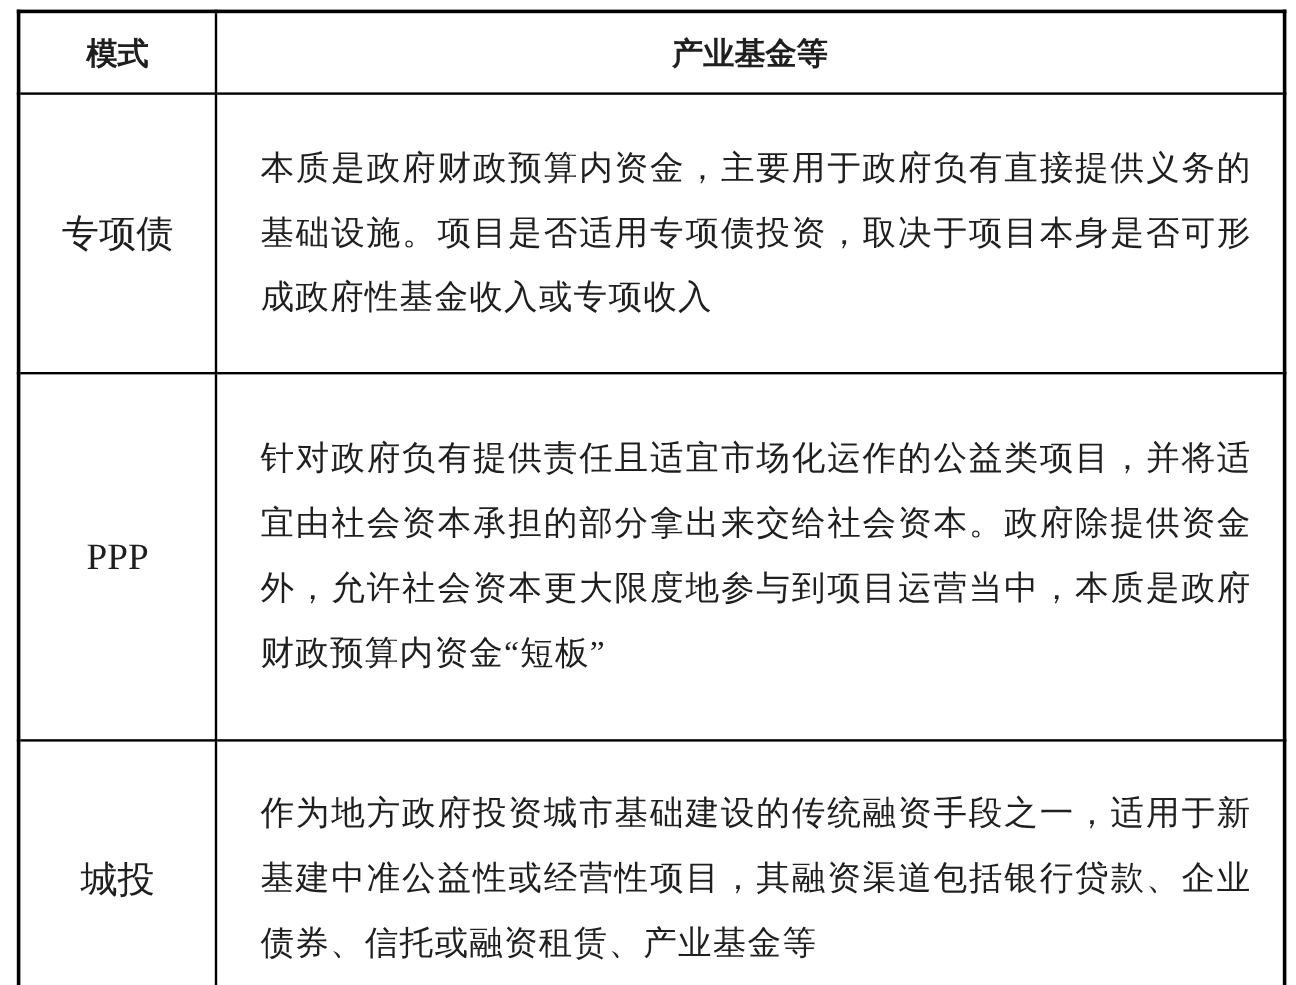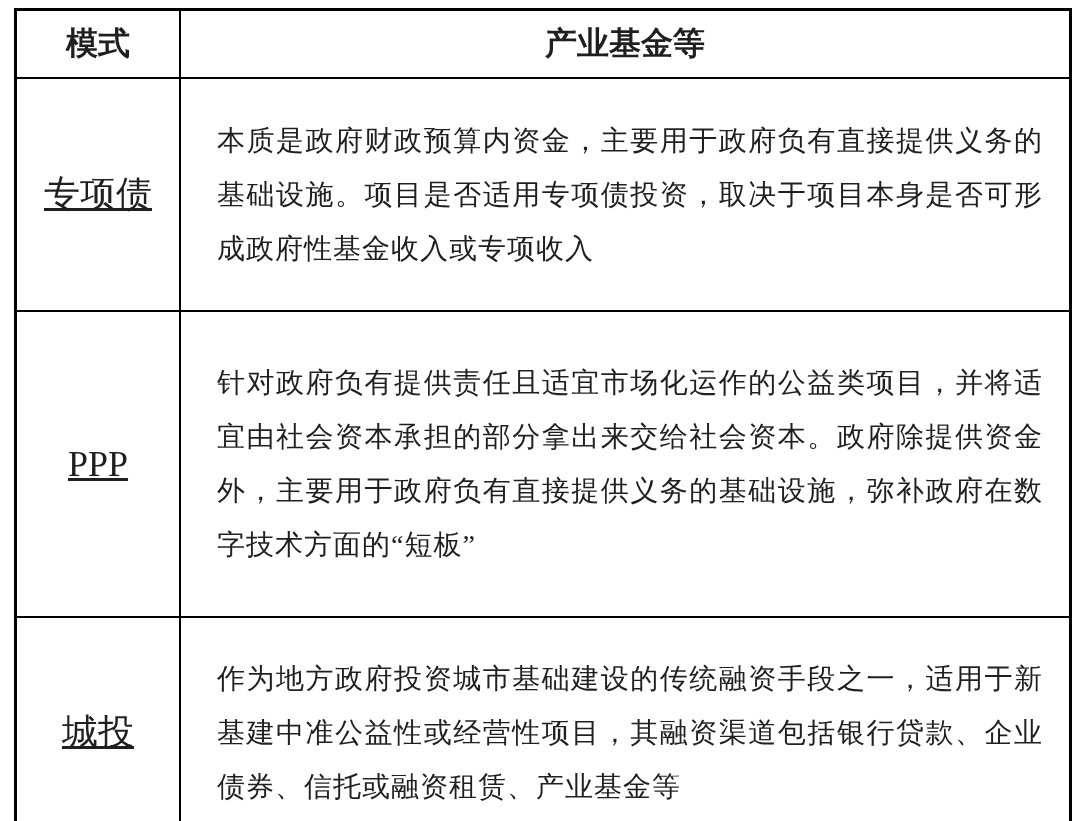--- a/index.html
+++ b/index.html
@@ -25,31 +25,30 @@
   table.info-table, table.info-table th, table.info-table td {
     border: 2px solid #000000;
   }
   table.info-table {
     border-width: 3px;
   }
   th.col-mode, td.cell-mode {
     width: 162px;
   }
   th {
-    font-size: 32px;
+    font-size: 26px;
     font-weight: bold;
     height: 66px;
     padding: 0;
   }
   td.cell-mode {
-    font-size: 36px;
+    font-size: 31px;
     text-align: center;
     vertical-align: middle;
     padding: 0;
-    text-decoration: underline;
   }
   td.cell-desc {
     vertical-align: middle;
     padding: 6px 26px 6px 36px;
   }
   td.cell-desc .desc-text {
     font-size: 28px;
     line-height: 54px;
     text-align: justify;
     text-justify: inter-character;
@@ -73,21 +72,21 @@
     <tbody>
       <tr class="row-1">
         <td class="cell-mode">专项债</td>
         <td class="cell-desc">
           <div class="desc-text">本质是政府财政预算内资金，主要用于政府负有直接提供义务的基础设施。项目是否适用专项债投资，取决于项目本身是否可形成政府性基金收入或专项收入</div>
         </td>
       </tr>
       <tr class="row-2">
         <td class="cell-mode">PPP</td>
         <td class="cell-desc">
-          <div class="desc-text">针对政府负有提供责任且适宜市场化运作的公益类项目，并将适宜由社会资本承担的部分拿出来交给社会资本。政府除提供资金外，主要用于政府负有直接提供义务的基础设施，弥补政府在数字技术方面的“短板”</div>
+          <div class="desc-text">针对政府负有提供责任且适宜市场化运作的公益类项目，并将适宜由社会资本承担的部分拿出来交给社会资本。政府除提供资金外，允许社会资本更大限度地参与到项目运营当中，本质是政府财政预算内资金“短板”</div>
         </td>
       </tr>
       <tr class="row-3">
         <td class="cell-mode">城投</td>
         <td class="cell-desc">
           <div class="desc-text">作为地方政府投资城市基础建设的传统融资手段之一，适用于新基建中准公益性或经营性项目，其融资渠道包括银行贷款、企业债券、信托或融资租赁、产业基金等</div>
         </td>
       </tr>
     </tbody>
   </table>

